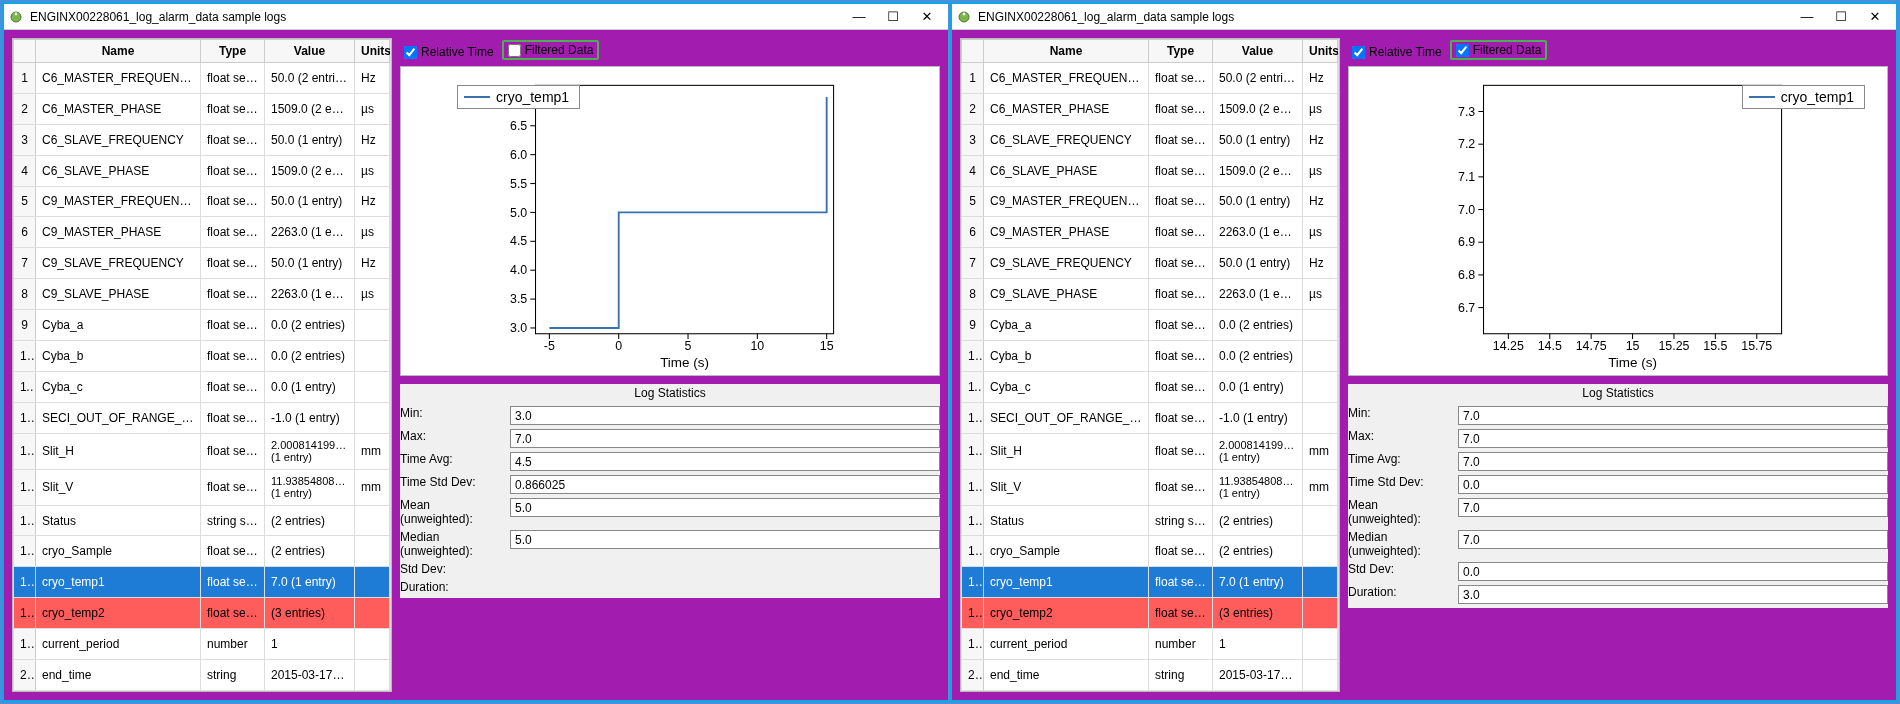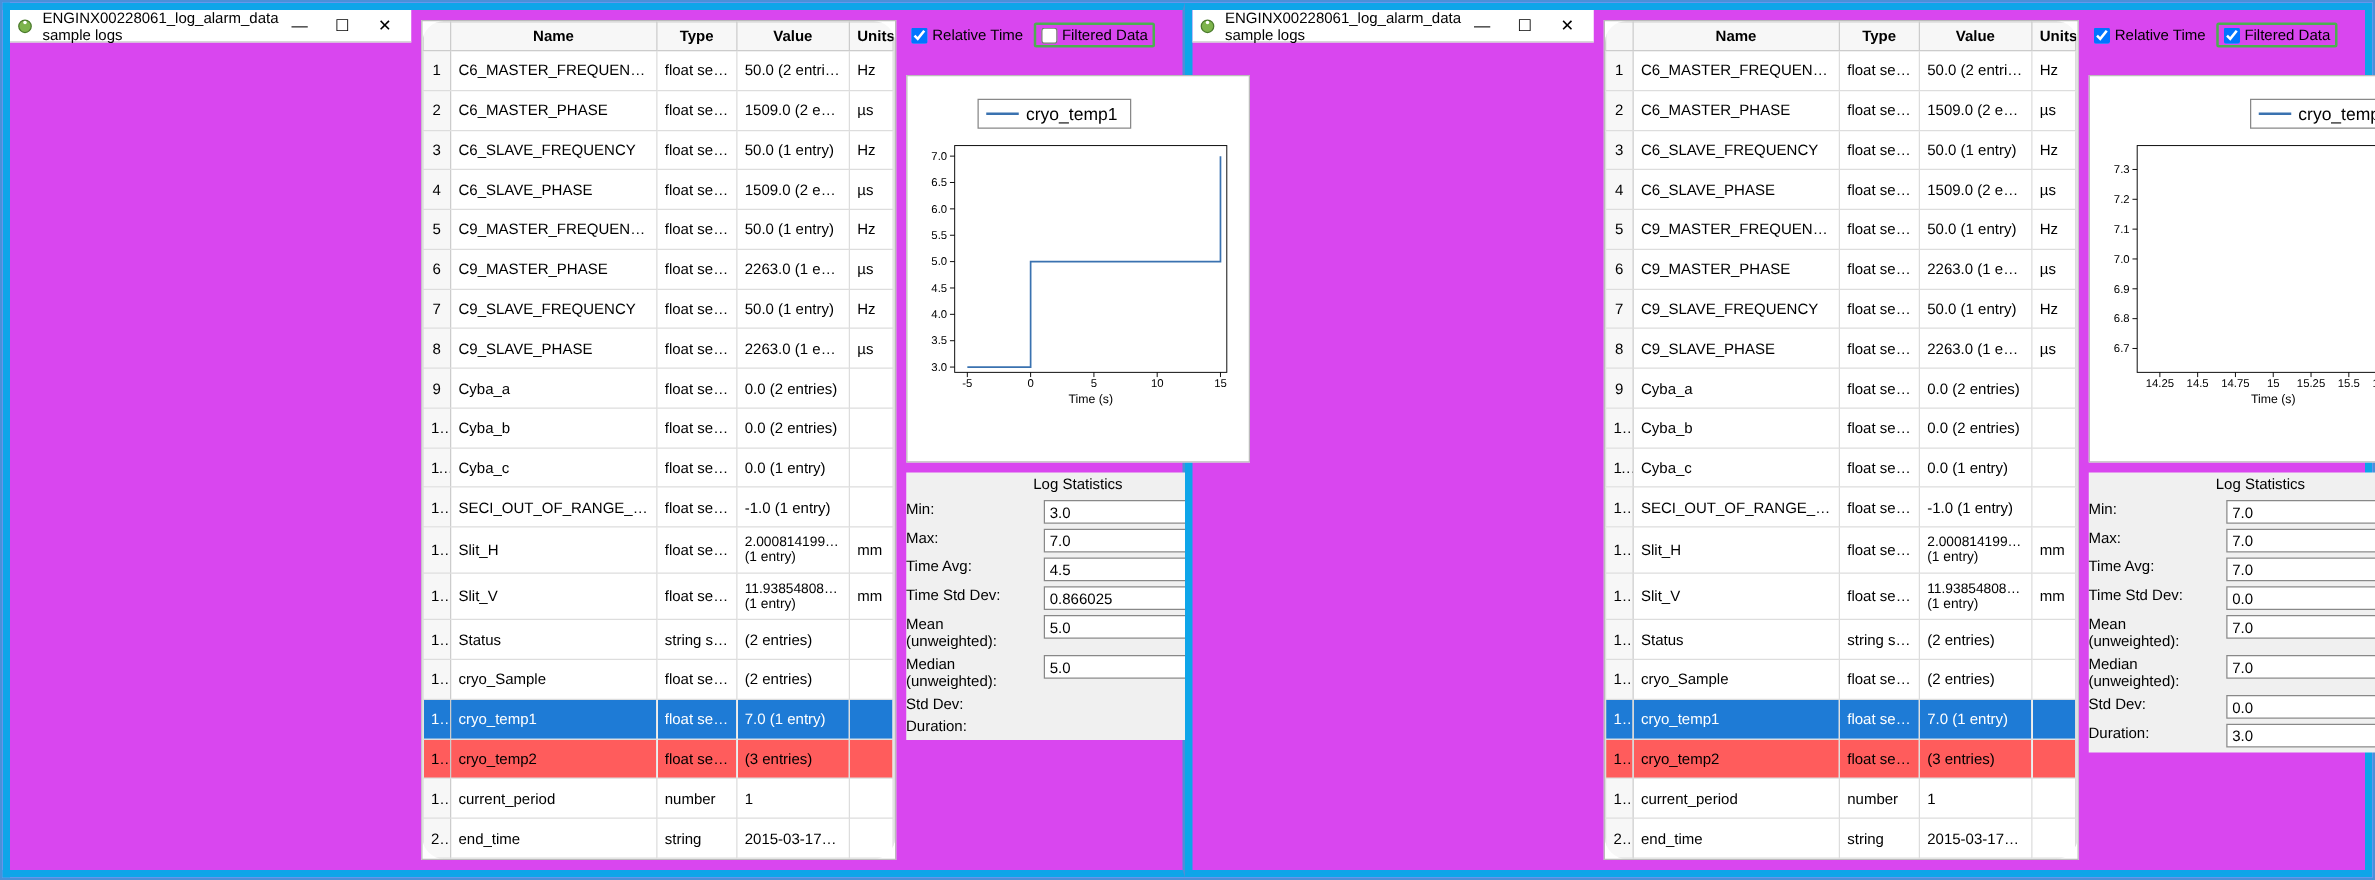--- a/index.html
+++ b/index.html
@@ -13,24 +13,24 @@
   }
   .container {
     display: flex;
     width: 1900px;
     height: 704px;
     border: 2px solid #4a90d9;
     background: #fff;
   }
   .window {
     flex: 1;
-    border: 6px solid #0ea5e9;
+    border: 2px solid #0ea5e9;
     display: flex;
-    flex-direction: row;
-    background: #d946ef;
+    flex-direction: column;
+    background: #a21caf;
     min-width: 0;
   }
   .window:first-child { border-right: 2px solid #4a90d9; }
   .titlebar {
     height: 26px;
     background: #fff;
     border-bottom: 1px solid #ccc;
     display: flex;
     align-items: center;
     padding: 0 4px;
@@ -58,21 +58,20 @@
     flex-direction: column;
     background: #fff;
     border: 1px solid #bbb;
     min-height: 0;
   }
   .table-wrap {
     flex: 1;
     overflow: hidden;
     position: relative;
     display:flex;
-    border-radius:17px;
   }
   .tbl {
     flex:1;
     border-collapse: collapse;
     width: 100%;
     font-size: 12px;
     table-layout: fixed;
   }
   .tbl th {
     background: #f7f7f7;
@@ -117,22 +116,22 @@
 
   .right-pane {
     flex: 1;
     display: flex;
     flex-direction: column;
     min-width:0;
   }
   .checkbox-row {
     display: flex;
     gap: 4px;
-    padding: 2px 0 22px 0;
-    align-items:center;
+    padding: 2px 0 6px 0;
+    align-items:flex-end;
   }
   .cb {
     display: inline-flex;
     align-items: center;
     gap: 4px;
     padding: 1px 4px;
   }
   .cb.highlight { border: 2px solid #4caf50; border-radius:2px;}
   .cb input { margin:0; width:13px;height:13px;}
   .chart-box {

